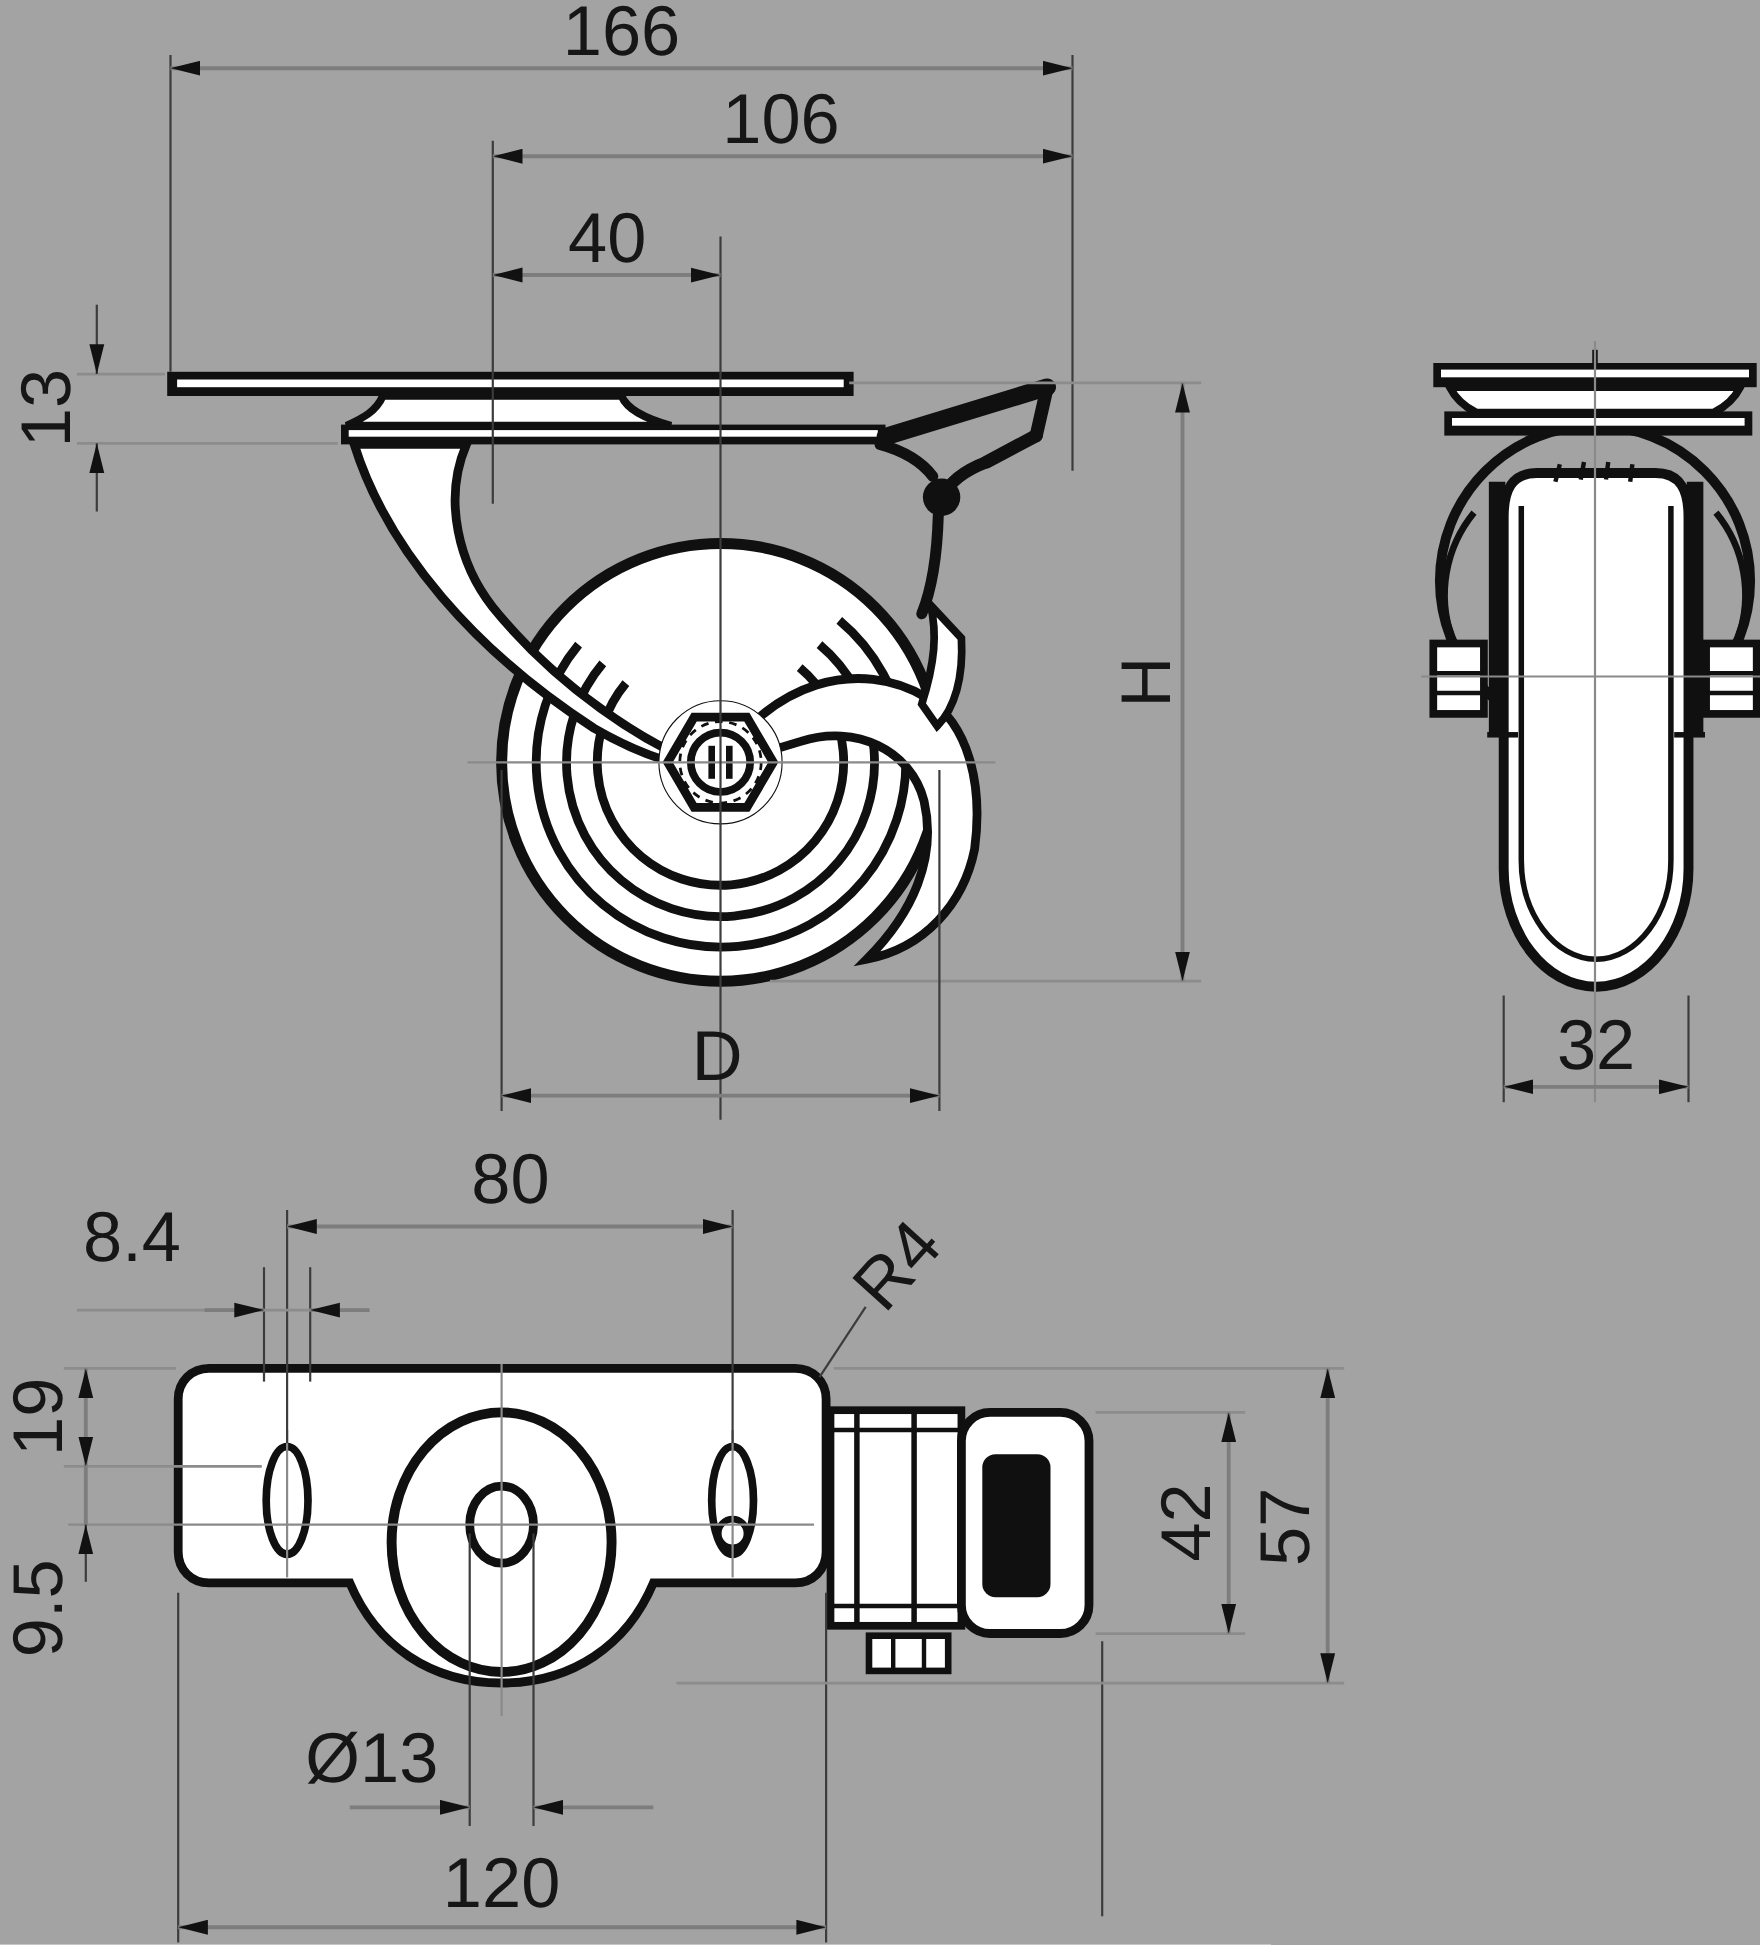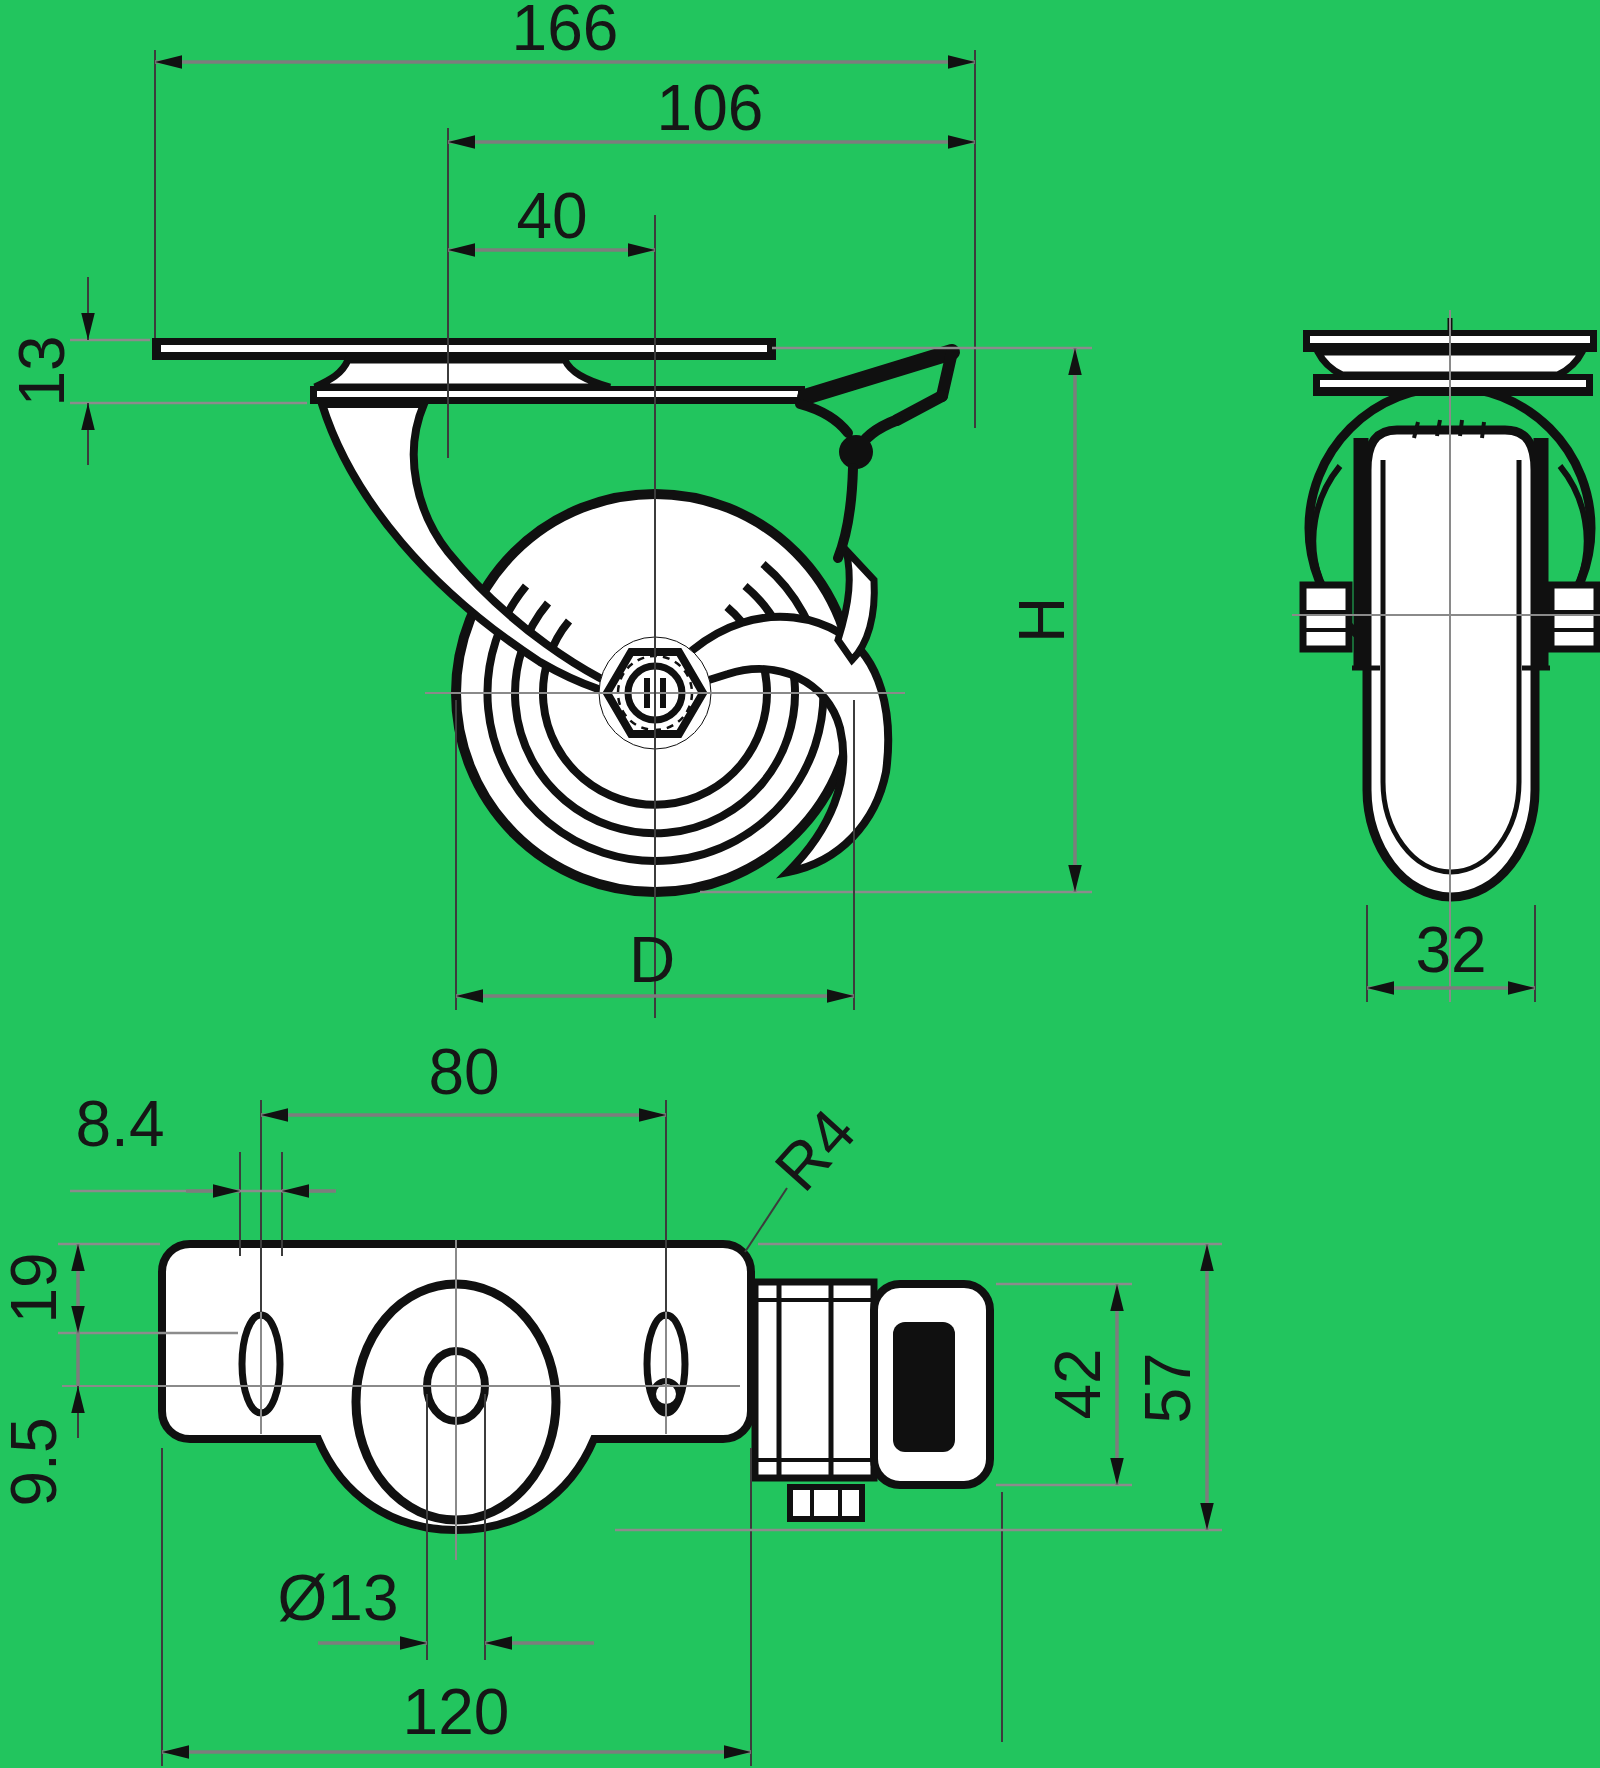--- a/index.html
+++ b/index.html
@@ -1,16 +1,16 @@
 <!DOCTYPE html>
 <html><head>
 <meta charset="utf-8">
 <style>
   html,body{margin:0;padding:0;background:#ffffff;}
-  .stage{width:1600px;height:1768px;position:relative;background:#22c55e;overflow:hidden;}
+  .stage{width:1600px;height:1768px;position:relative;background:#a3a3a3;overflow:hidden;}
   svg{display:block;}
   text{font-family:"Liberation Sans","DejaVu Sans",sans-serif;fill:#161616;}
   .dim-t{font-size:64px;}
   .part{stroke:#101010;fill:none;}
   .partw{stroke:#101010;fill:#ffffff;}
   .diml{stroke:#7d7d7d;stroke-width:3.5;fill:none;}
   .extl{stroke:#3c3c3c;stroke-width:2;fill:none;}
   .extg{stroke:#8c8c8c;stroke-width:2.5;fill:none;}
   .cl{stroke:#8a8a8a;stroke-width:2;fill:none;}
 </style>

